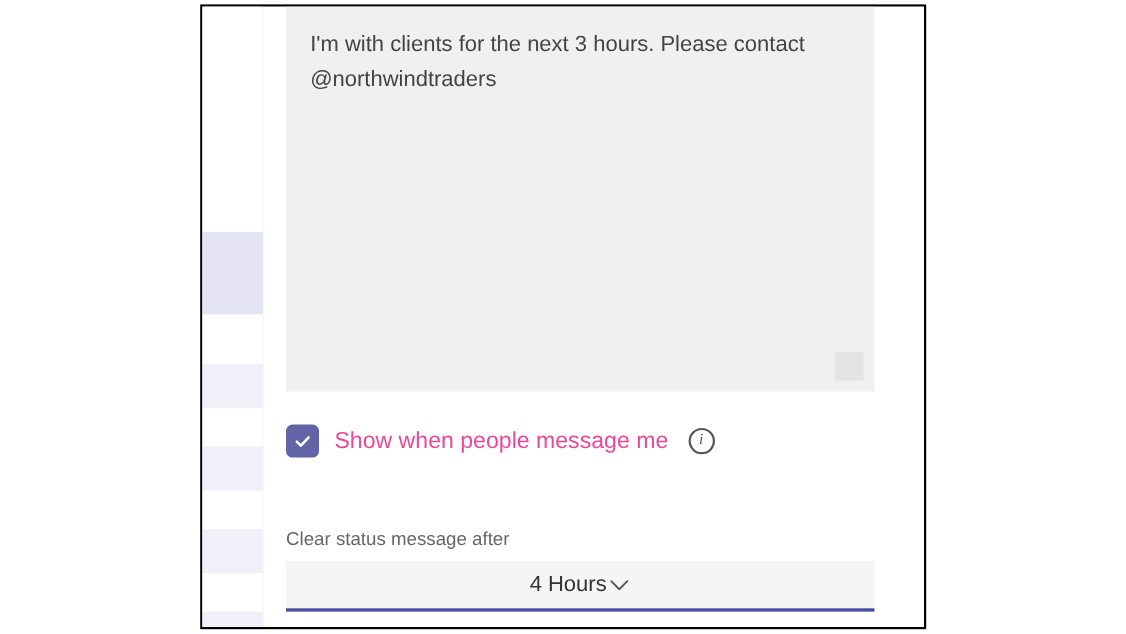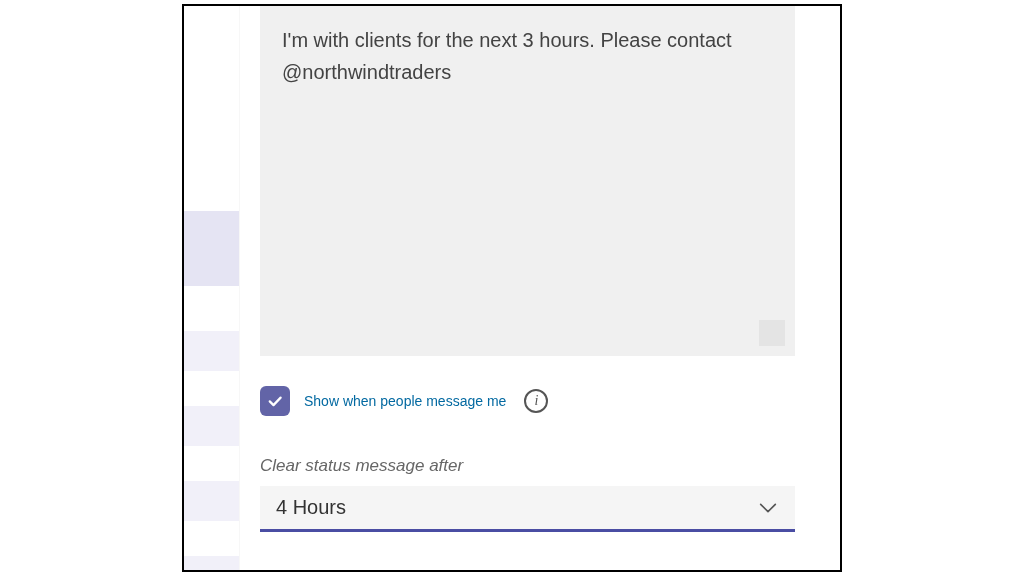--- a/index.html
+++ b/index.html
@@ -81,54 +81,53 @@
       background: #6264a7;
       display: flex;
       align-items: center;
       justify-content: center;
     }
     .checkbox svg {
       width: 18px;
       height: 18px;
     }
     .checkbox-label {
-      font-size: 14px;
-      color: #0369a1;
+      font-size: 21px;
+      color: #ec4899;
     }
     .info-icon {
       width: 24px;
       height: 24px;
       border: 2px solid #555;
       border-radius: 50%;
       display: flex;
       align-items: center;
       justify-content: center;
       font-size: 14px;
       color: #555;
       font-family: Georgia, serif;
       font-style: italic;
       line-height: 1;
       margin-left: 4px;
     }
     .clear-label {
-      margin-top: 40px;
+      margin-top: 64px;
       font-size: 17px;
       color: #666;
-      font-style: italic;
     }
     .dropdown {
       margin-top: 10px;
       width: 535px;
       height: 46px;
       background: #f5f5f5;
       border: none;
       border-bottom: 3px solid #4a4da3;
       display: flex;
       align-items: center;
-      justify-content: space-between;
+      justify-content: center;
       padding: 0 16px;
       font-size: 20px;
       color: #333;
     }
     .chevron {
       width: 22px;
       height: 22px;
     }
   </style>
 </head>

